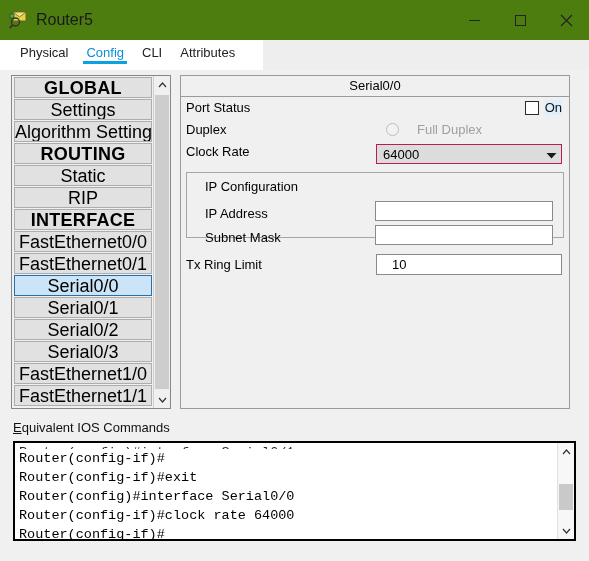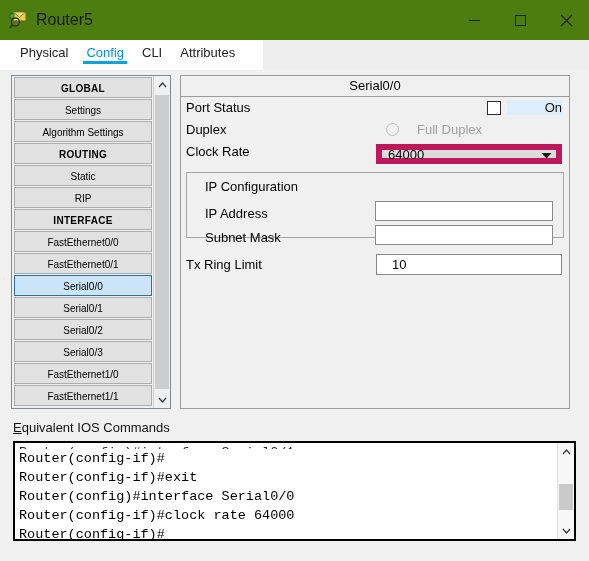--- a/index.html
+++ b/index.html
@@ -125,21 +125,21 @@
     width: 141px;
     padding: 1px 1px 0 2px;
     box-sizing: border-box;
     overflow: hidden;
   }
   .side-item {
     height: 21px;
     line-height: 21px;
     margin-bottom: 1px;
     text-align: center;
-    font-size: 10px;
+    font-size: 18px;
     background: #e1e1e1;
     border: 1px solid #adadad;
     box-sizing: border-box;
     color: #000;
     white-space: nowrap;
     overflow: hidden;
   }
   .side-item.header {
     font-weight: bold;
     letter-spacing: 0.3px;
@@ -210,21 +210,21 @@
     align-items: center;
     gap: 6px;
   }
   .checkbox {
     width: 14px;
     height: 14px;
     border: 1px solid #2a2a2a;
     background: #ffffff;
     box-sizing: border-box;
   }
-  .chk-label { font-size: 13px; color: #111; background: #ddeeff; padding-left: 38px; }
+  .chk-label { font-size: 13px; color: #111; background: #ddeeff; }
 
   .radio-wrap {
     position: absolute;
     left: 200px;
     display: flex;
     align-items: center;
     gap: 18px;
   }
   .radio {
     width: 13px;
@@ -235,21 +235,21 @@
     box-sizing: border-box;
   }
   .radio-label { font-size: 13px; color: #a0a0a0; }
 
   .combo {
     position: absolute;
     left: 190px;
     right: 2px;
     height: 20px;
     background: #dcdcdc;
-    border: 6px solid #be185d;
+    border: 1px solid #be185d;
     box-sizing: border-box;
     display: flex;
     align-items: center;
     padding: 0 4px 0 6px;
     font-size: 13px;
   }
   .combo .caret { margin-left: auto; }
 
   .groupbox {
     margin-top: 6px;

